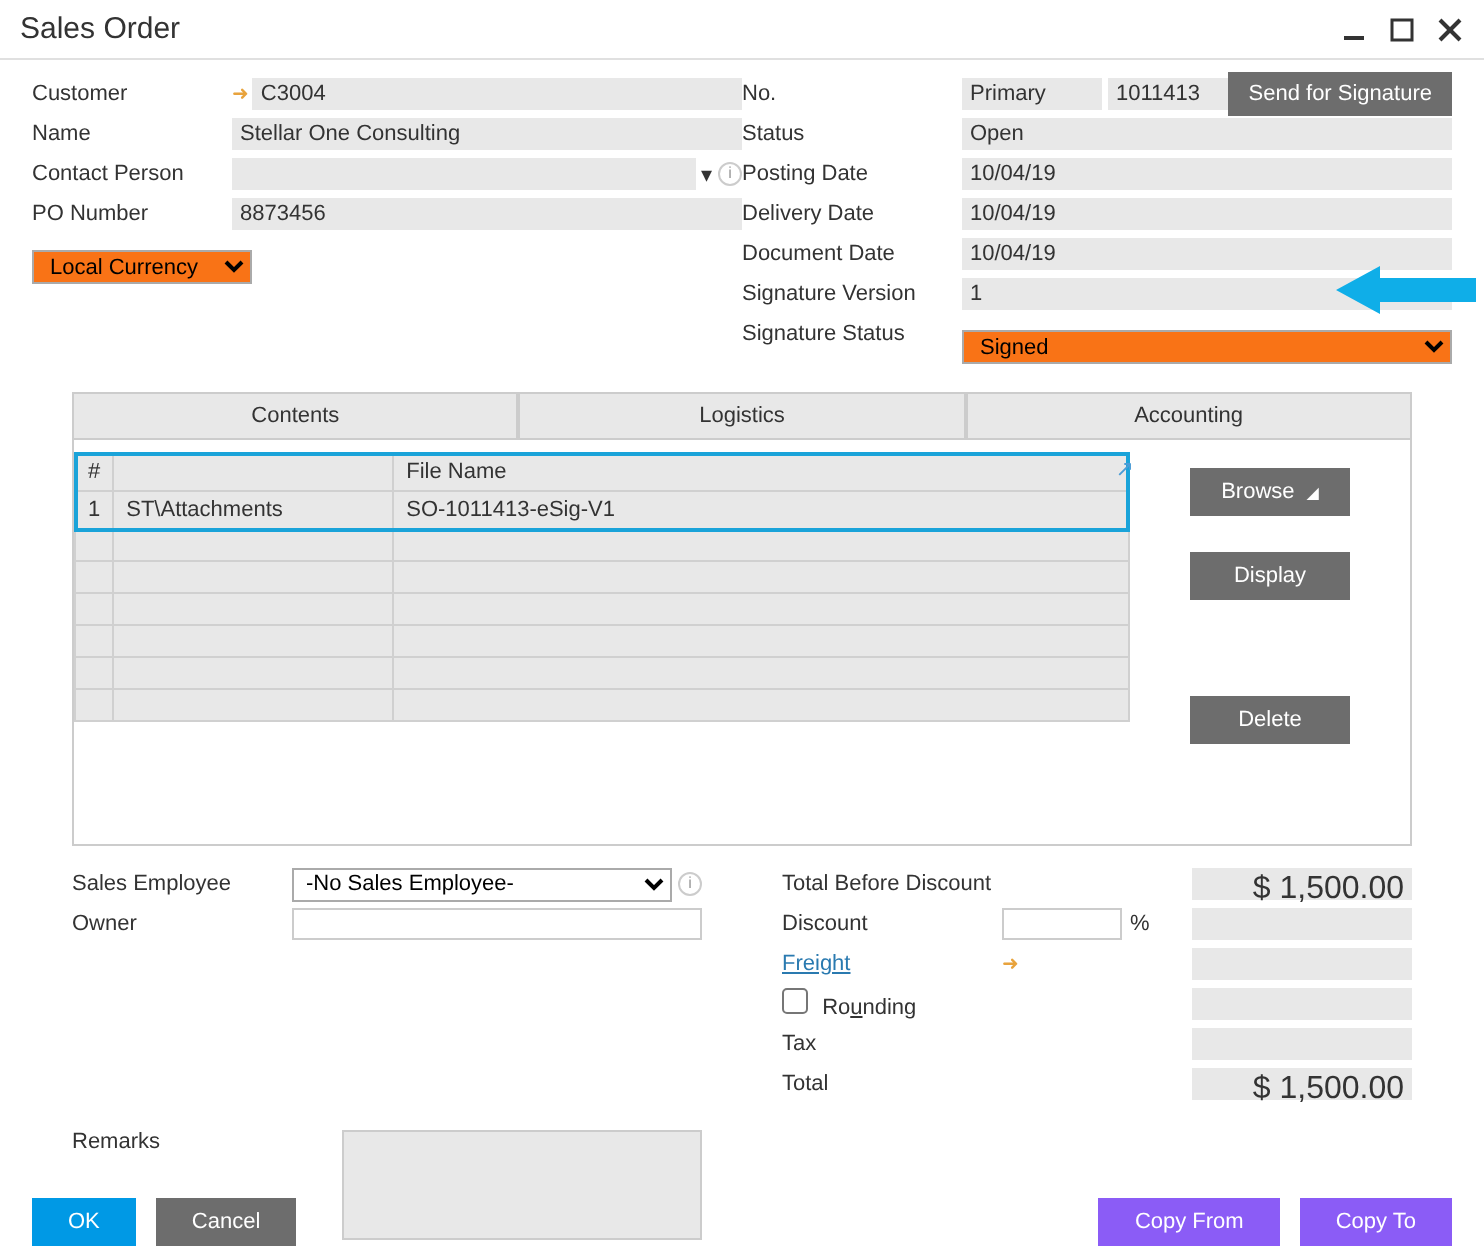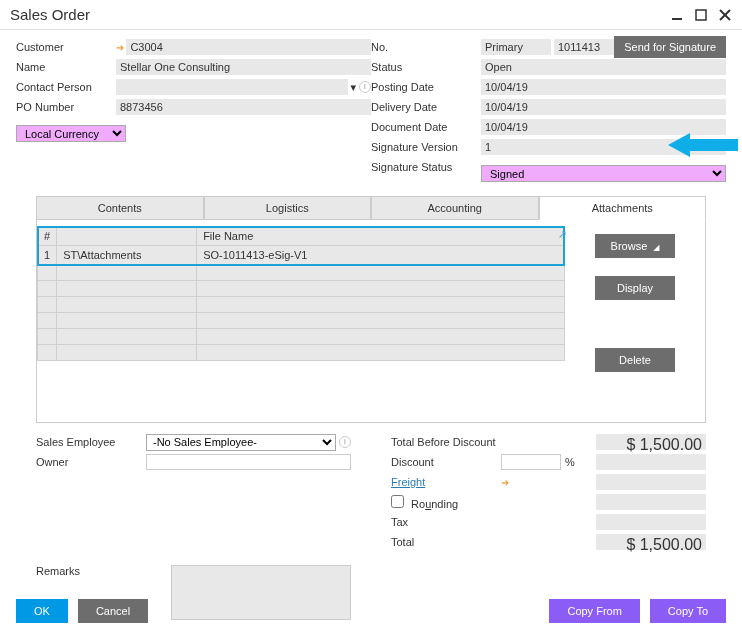--- a/index.html
+++ b/index.html
@@ -9,21 +9,21 @@
 .winbtns { display: flex; gap: 10px; align-items: center; }
 .winbtn { width: 14px; height: 14px; display: flex; align-items: center; justify-content: center; cursor: pointer; }
 .form-area { padding: 8px 16px 0 16px; display: flex; }
 .col { flex: 1; }
 .row { display: flex; align-items: center; margin-bottom: 2px; height: 18px; }
 .lbl { width: 100px; font-size: 11px; color: #333; }
 .lbl2 { width: 110px; font-size: 11px; color: #333; }
 .fld { flex: 1; background: #e8e8e8; border: none; padding: 2px 4px; font-size: 11px; height: 16px; color: #333; }
 .fld.ro { background: #e8e8e8; }
 .fld.white { background: #fff; border: 1px solid #ccc; }
-.dd { background: #f0abfc; border: 1px solid #aaa; padding: 1px 4px; font-size: 11px; height: 17px; margin-top: 13px; }
+.dd { background: #f97316; border: 1px solid #aaa; padding: 1px 4px; font-size: 11px; height: 17px; margin-top: 13px; }
 .link-arrow { color: #e8a33d; font-size: 10px; margin-right: 2px; }
 .circ { width: 12px; height: 12px; border: 1px solid #ccc; border-radius: 50%; display: inline-block; margin-left: 3px; font-size: 8px; text-align: center; line-height: 10px; color: #999; }
 .sig-btn { background: #6d6d6d; color: #fff; border: none; padding: 5px 10px; font-size: 11px; cursor: pointer; position: absolute; right: 16px; top: 36px; }
 .big-arrow { position: absolute; right: 4px; top: 130px; }
 .tabs { display: flex; margin: 18px 36px 0 36px; }
 .tab { flex: 1; text-align: center; padding: 5px 0; background: #e8e8e8; border: 1px solid #ccc; font-size: 11px; cursor: pointer; }
 .tab.active { background: #fff; border-bottom: 1px solid #fff; }
 .attach-area { margin: 0 36px; border: 1px solid #ccc; border-top: none; padding: 6px 10px 50px 0; display: flex; gap: 30px; min-height: 180px; }
 .grid-wrap { flex: 1; position: relative; }
 .grid-hl { border: 2px solid #1aa3d9; position: absolute; top: 0; left: 0; right: 0; height: 40px; pointer-events: none; z-index: 5; }
@@ -141,21 +141,20 @@
 <div class="big-arrow">
   <svg width="70" height="30">
       <polygon points="0,15 22,3 22,9 70,9 70,21 22,21 22,27" fill="#0faee8"></polygon>
     </svg>
 </div>
 
 <div class="tabs">
   <div class="tab">Contents</div>
   <div class="tab">Logistics</div>
   <div class="tab">Accounting</div>
-  <div class="tab active">Attachments</div>
 </div>
 
 <div class="attach-area">
   <div class="grid-wrap">
     <div class="grid-hl"></div>
     <span class="open-icon">↗</span>
     <table class="grid">
       <tbody>
           <tr>
         <th style="width:16px">#</th>

